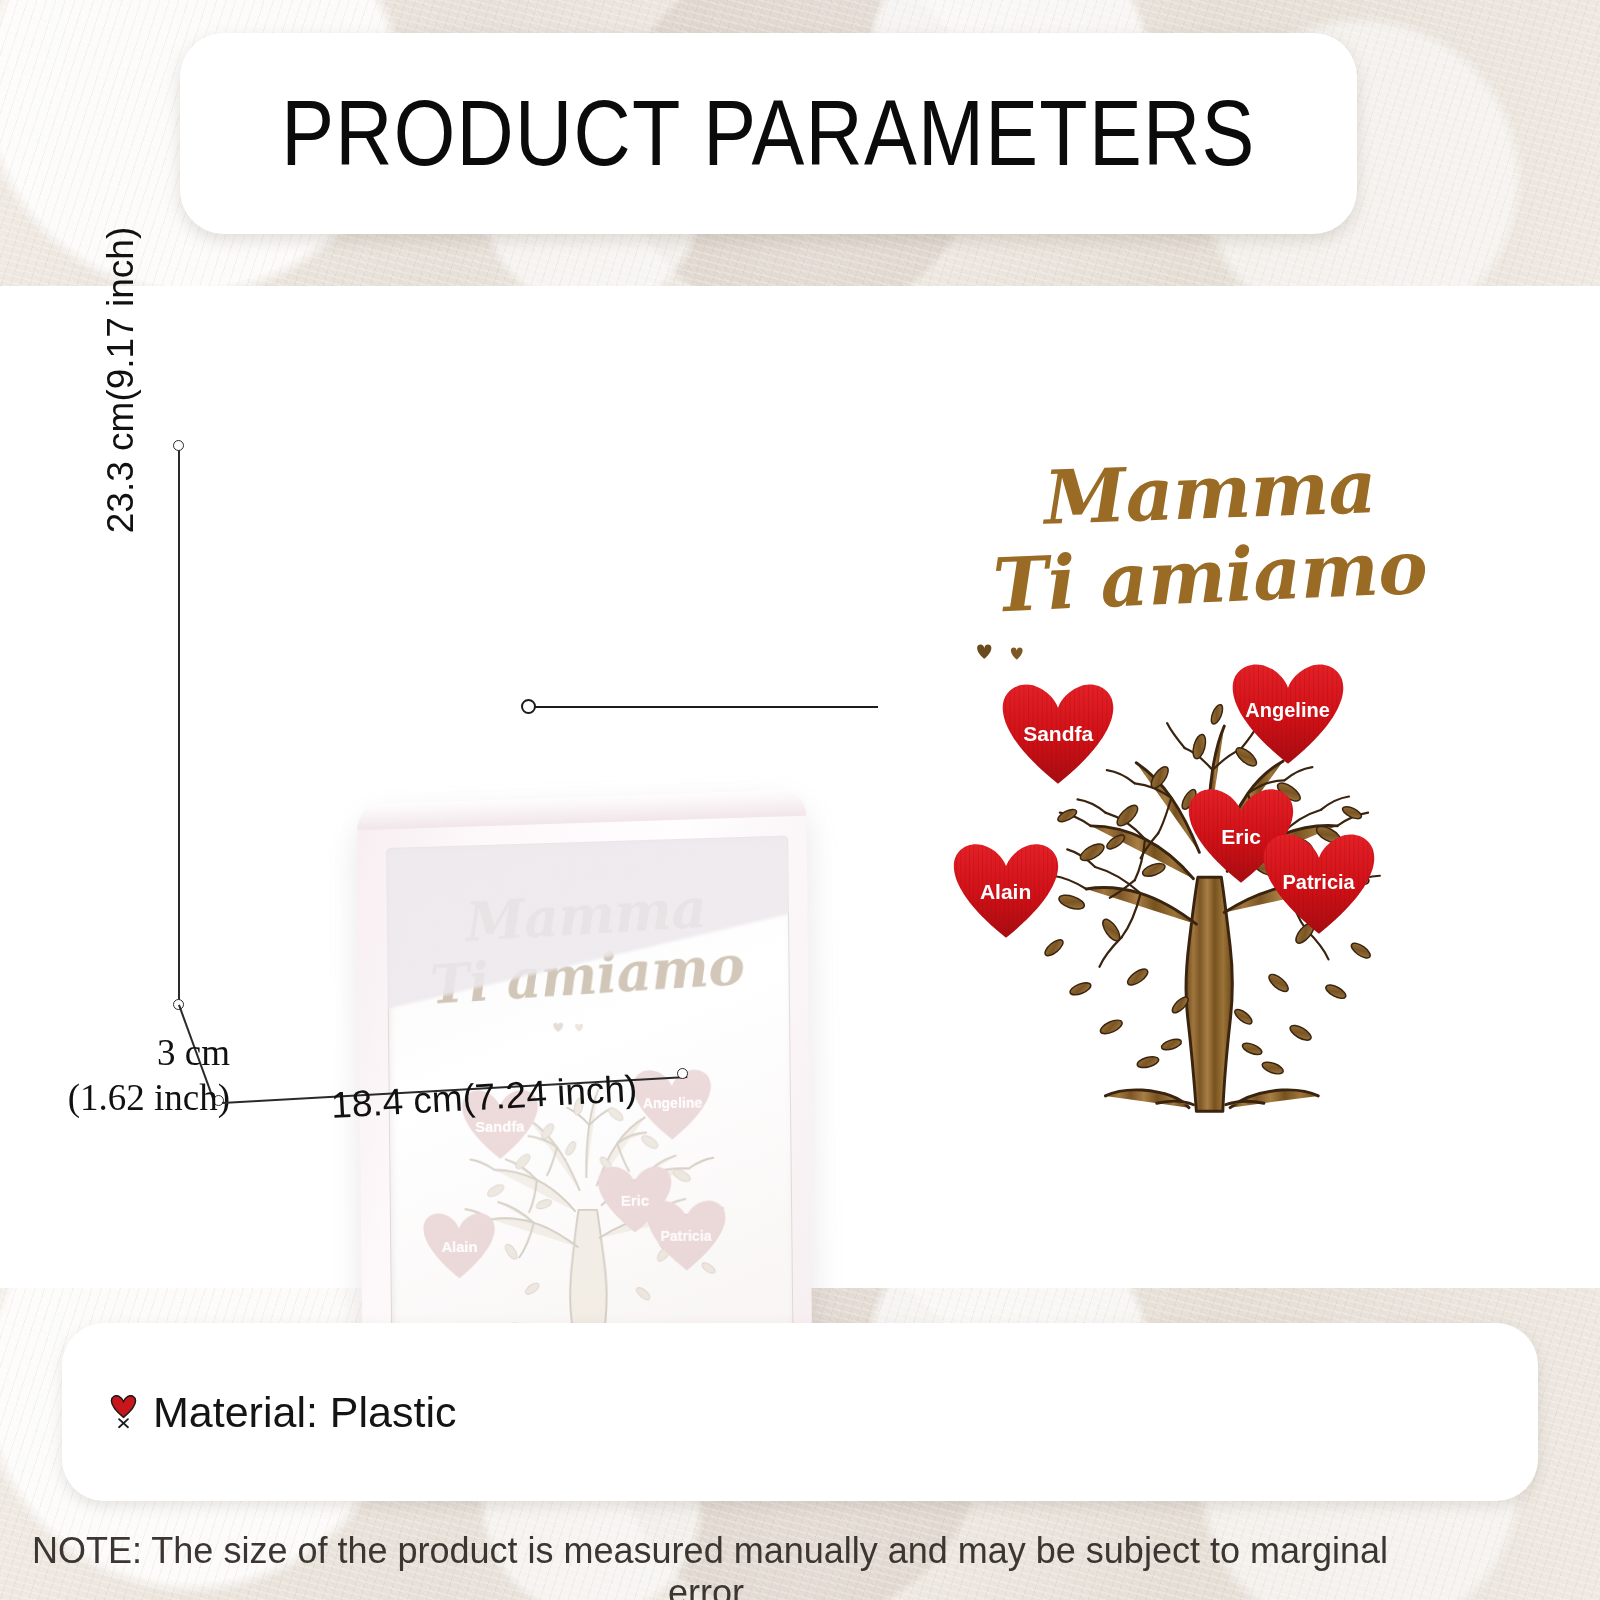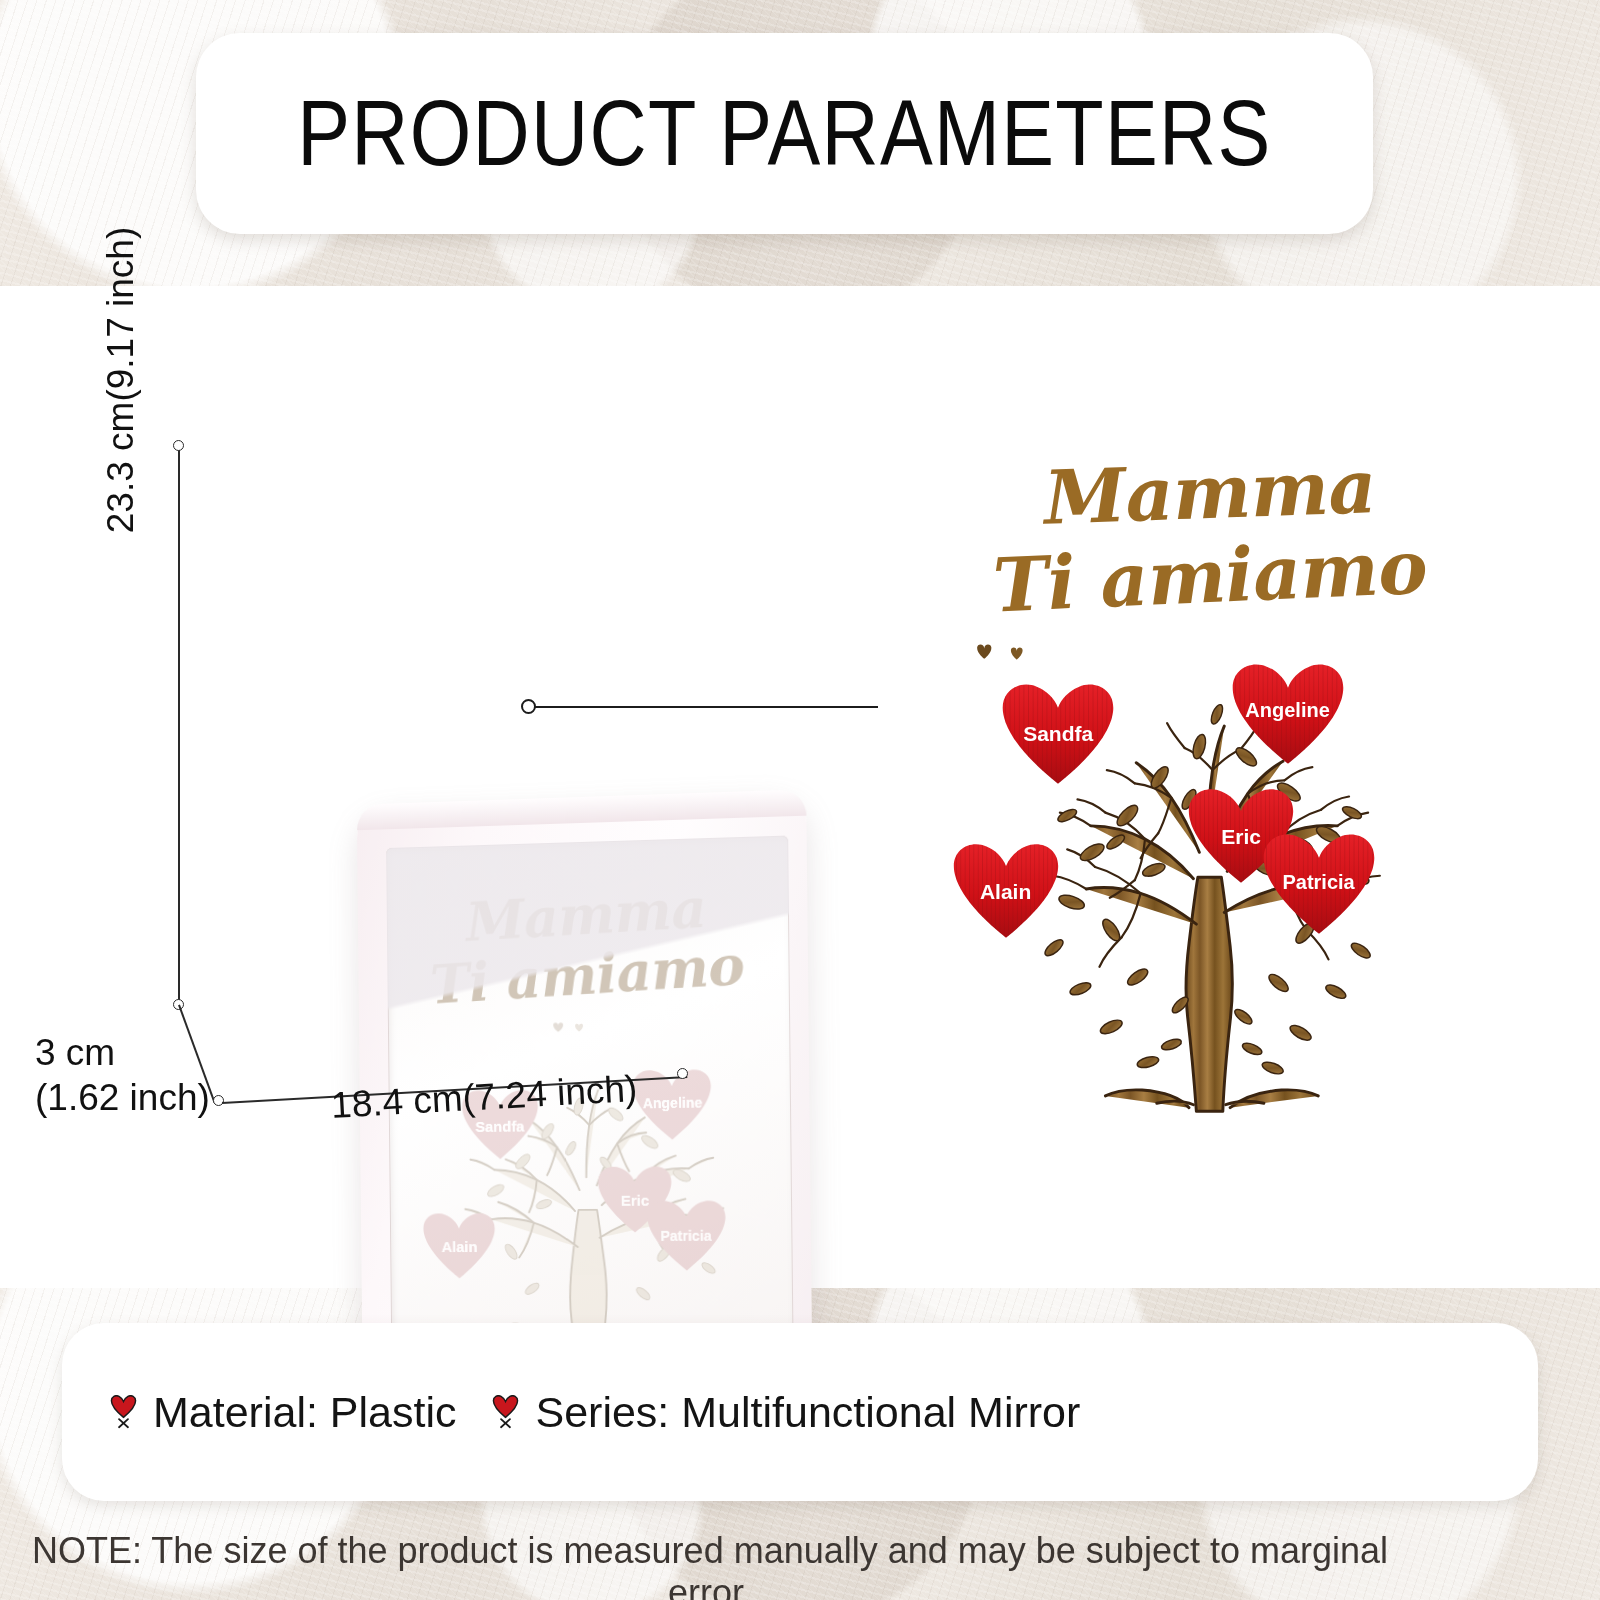--- a/index.html
+++ b/index.html
@@ -30,21 +30,21 @@
       repeating-linear-gradient(44deg, rgba(255,255,255,.14) 0 1px, rgba(0,0,0,0) 1px 5px);
     opacity:.9;
   }
   #band-top{top:0;height:288px;}
   #band-bottom{top:1288px;height:312px;}
 
   #main-white{position:absolute;left:0;top:286px;width:1600px;height:1004px;background:#fff;}
 
   
   #title-card{
-    position:absolute;left:196px;top:33px;width:1177px;height:201px;
+    position:absolute;left:180px;top:33px;width:1177px;height:201px;
     background:#fff;border-radius:44px;
     box-shadow:0 6px 16px rgba(120,105,92,.20);
     display:flex;align-items:center;justify-content:center;
   }
   #title-text{
     font-size:92px;letter-spacing:1.5px;color:#0b0b0b;
     font-family:"Liberation Sans Narrow","Liberation Sans",sans-serif;
     transform:scaleX(.86);transform-origin:center;
     white-space:nowrap;font-weight:400;
   }
@@ -107,21 +107,21 @@
     position:absolute;width:11px;height:11px;border:1.6px solid #2a2a2a;
     border-radius:50%;background:#fff;box-sizing:border-box;
   }
   .dimlabel{color:#111;font-size:37px;font-family:"Liberation Sans",sans-serif;white-space:nowrap;}
 
   #h-dim-label{
     position:absolute;left:100px;top:590px;
     transform:rotate(-90deg);transform-origin:left top;
     width:420px;text-align:center;
   }
-  #depth-label{position:absolute;left:35px;top:1030px;width:195px;text-align:left;line-height:1.22;}
+  #depth-label{position:absolute;left:35px;top:1030px;width:195px;text-align:right;line-height:1.22;font-family:Liberation Serif, serif;}
   #width-label{
     position:absolute;left:330px;top:1085px;
     transform:rotate(-3.2deg);transform-origin:left top;
   }
 
   
   #leader-line{position:absolute;left:534px;top:706px;width:344px;height:1.7px;background:#1c1c1c;}
   #leader-dot{position:absolute;left:521px;top:699px;width:15px;height:15px;border:2px solid #1c1c1c;border-radius:50%;background:transparent;box-sizing:border-box;}
 
   
@@ -448,28 +448,19 @@
   <div class="spec-col" id="spec-col-left">
     <div class="spec-row">
       <span class="heart-bullet">
         <svg viewBox="0 0 30 38" style="width:100%;height:100%;">
           <path d="M15 25 C4 16,1.5 10,1.5 6.5 C1.5 2,6 -0.6,10 1.6 C12.3 2.9,14.1 5,15 7.2 C15.9 5,17.7 2.9,20 1.6 C24 -0.6,28.5 2,28.5 6.5 C28.5 10,26 16,15 25 Z" fill="#c8161d" stroke="#1a1a1a" stroke-width="1.6"></path>
           <path d="M10 27 L20 36 M20 27 L10 36" stroke="#1a1a1a" stroke-width="2" stroke-linecap="round"></path>
         </svg>
       </span>
       <span class="spec-text">Material: Plastic</span>
     </div>
-    <div class="spec-row">
-      <span class="heart-bullet">
-        <svg viewBox="0 0 30 38" style="width:100%;height:100%;">
-          <path d="M15 25 C4 16,1.5 10,1.5 6.5 C1.5 2,6 -0.6,10 1.6 C12.3 2.9,14.1 5,15 7.2 C15.9 5,17.7 2.9,20 1.6 C24 -0.6,28.5 2,28.5 6.5 C28.5 10,26 16,15 25 Z" fill="#c8161d" stroke="#1a1a1a" stroke-width="1.6"></path>
-          <path d="M10 27 L20 36 M20 27 L10 36" stroke="#1a1a1a" stroke-width="2" stroke-linecap="round"></path>
-        </svg>
-      </span>
-      <span class="spec-text">Series: Multifunctional Mirror</span>
-    </div>
   </div>
 
   <div class="spec-col" id="spec-col-right">
   </div>
 </div>
 
 <div id="note-text">NOTE: The size of the product is measured manually and may be subject to marginal error.</div>
 
 </body></html>

